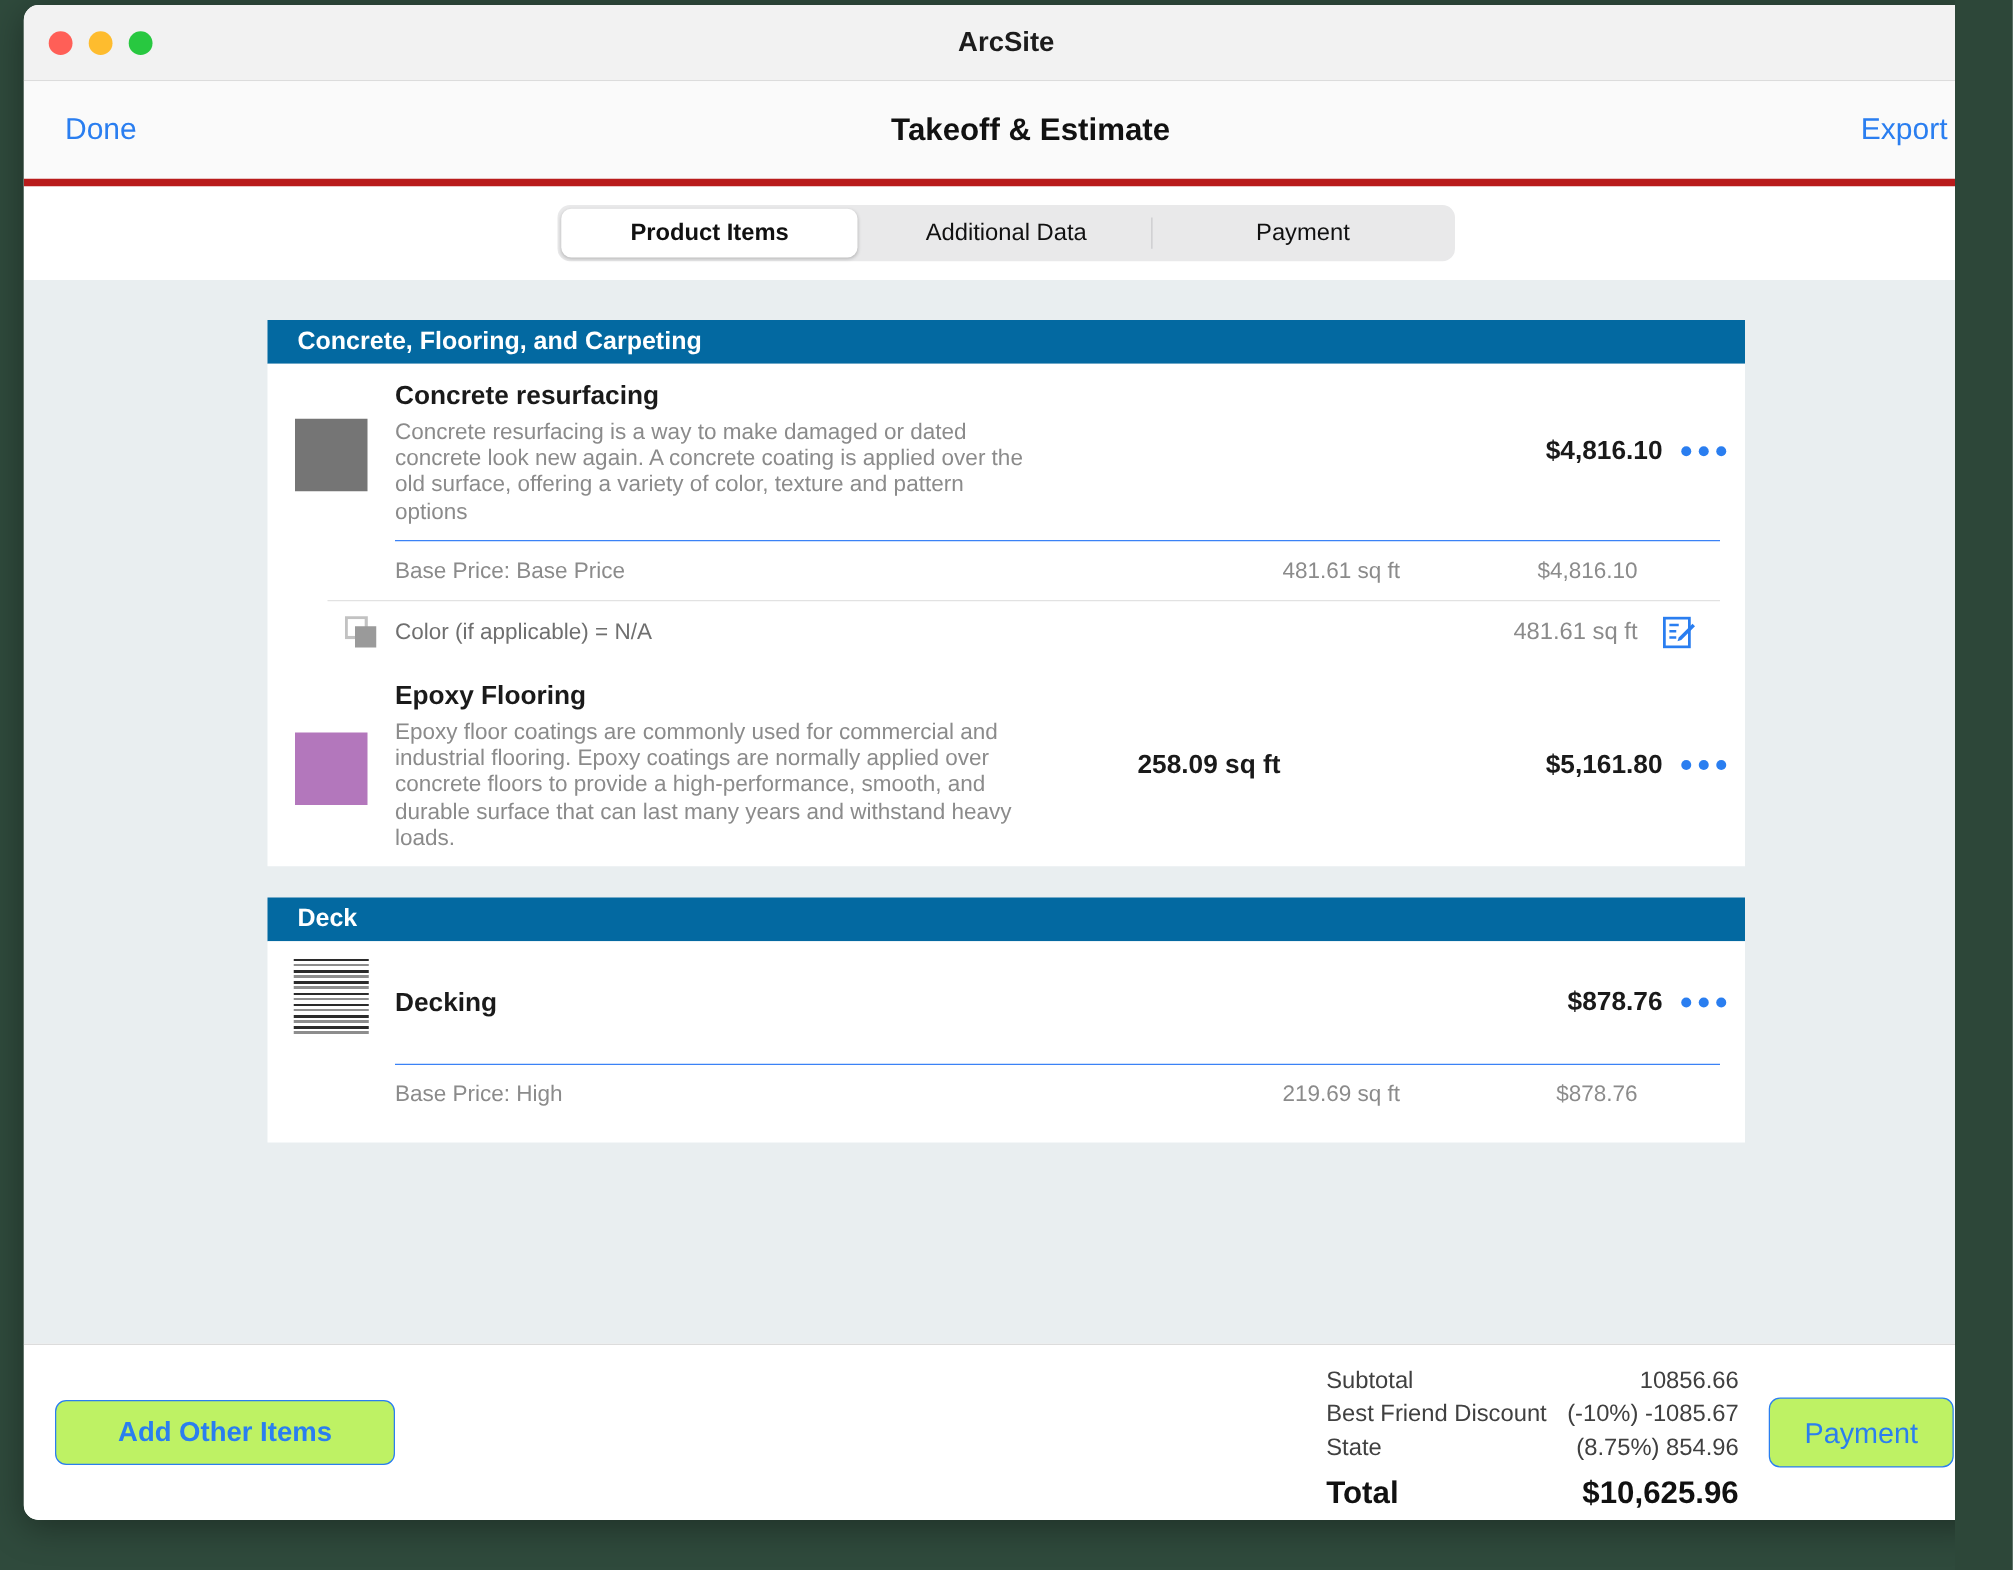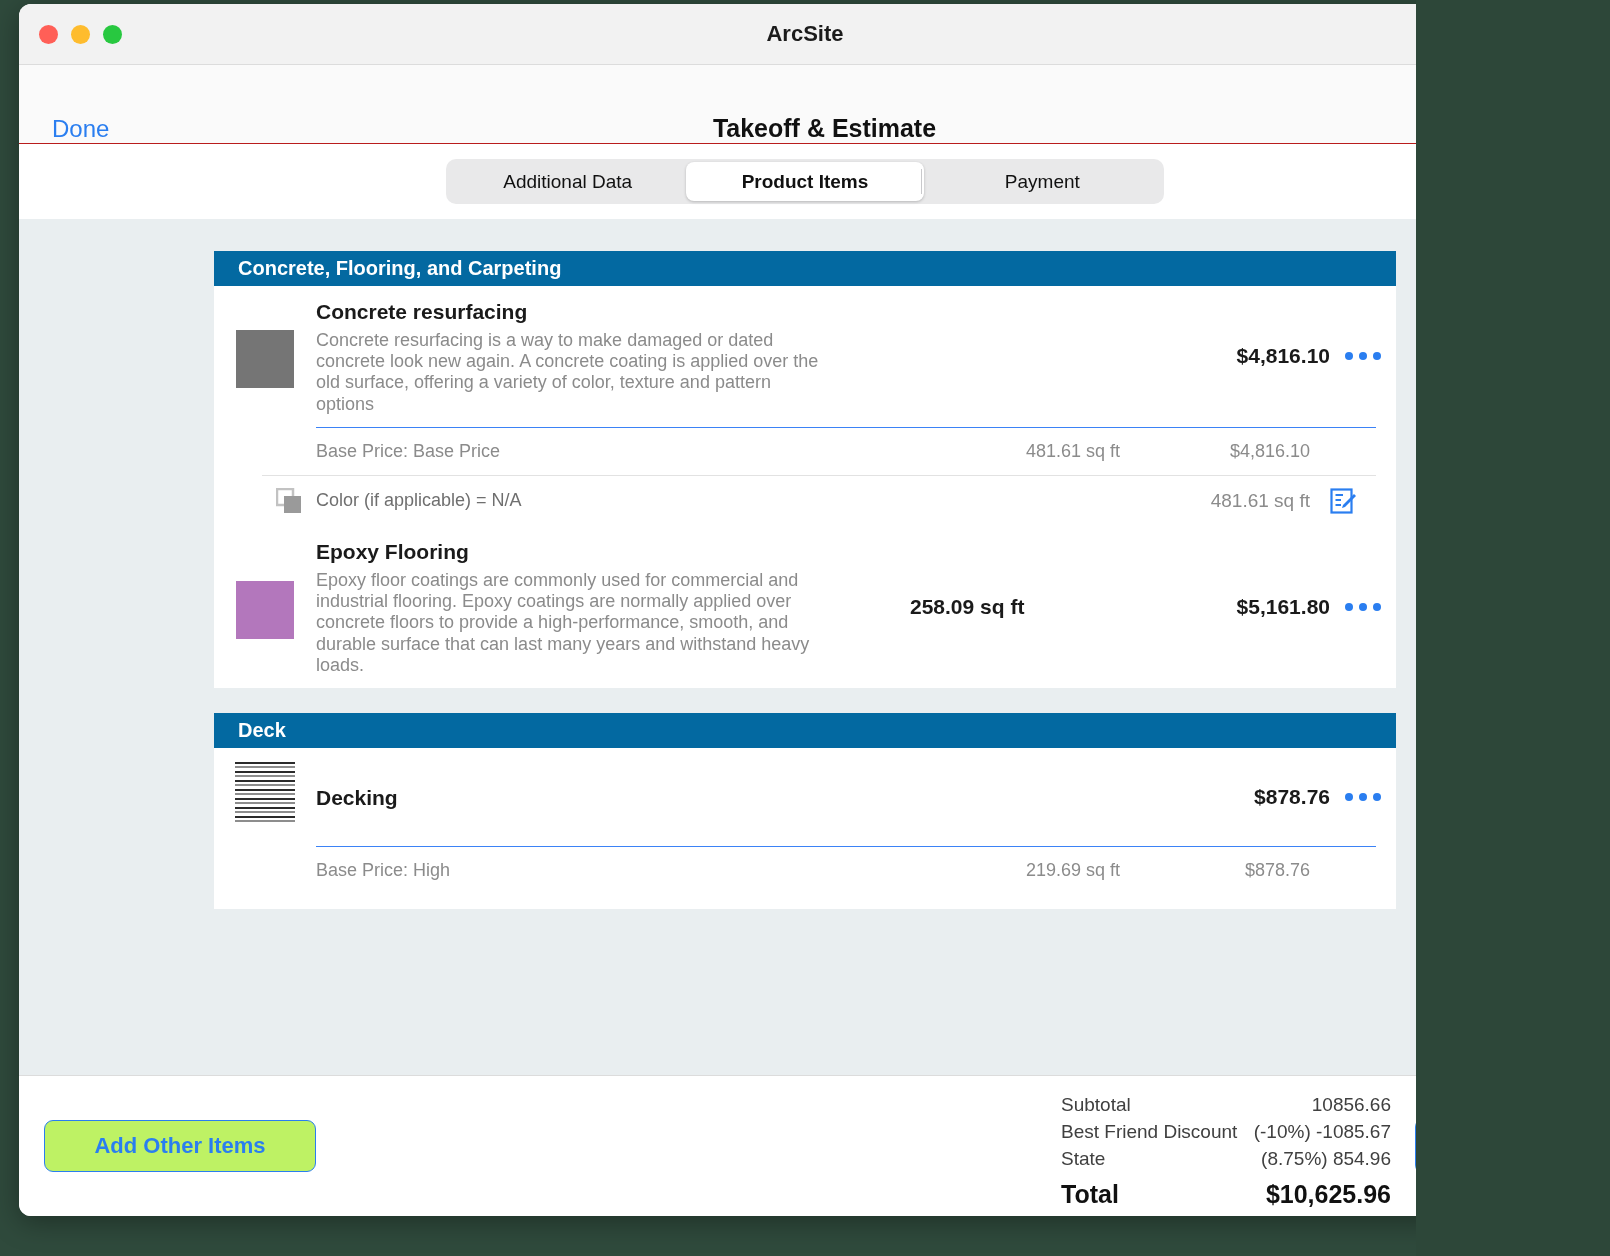--- a/index.html
+++ b/index.html
@@ -3,21 +3,21 @@
 <meta charset="utf-8">
 <style>
   html, body {
     margin: 0;
     padding: 0;
     background: #2d4739;
     font-family: "Liberation Sans", sans-serif;
   }
   #screen {
     position: relative;
-    width: 1416px;
+    width: 1564px;
     height: 1256px;
     background: #2f4a3c;
     overflow: hidden;
   }
   
   .window {
     position: absolute;
     left: 19px;
     top: 4px;
     width: 1572px;
@@ -57,23 +57,23 @@
     font-size: 22px;
     font-weight: bold;
     color: #1c1c1c;
     pointer-events: none;
   }
 
   
   .navbar {
     height: 78px;
     background: #fafafa;
-    border-bottom: 1px solid #b91c1c;
-    display: flex;
-    align-items: flex-end;
+    border-bottom: 6px solid #b91c1c;
+    display: flex;
+    align-items: center;
     position: relative;
     flex: none;
   }
   .nav-btn {
     font-size: 24px;
     color: #2a7ef0;
     background: none;
     border: none;
     padding: 0;
     cursor: pointer;
@@ -363,22 +363,22 @@
     </div>
 
     <div class="navbar">
       <button class="nav-btn nav-left">Done</button>
       <div class="nav-title">Takeoff &amp; Estimate</div>
       <button class="nav-btn nav-right">Export</button>
     </div>
 
     <div class="segbar">
       <div class="segment">
+        <div class="seg-item active">Product Items</div>
         <div class="seg-item">Additional Data</div>
-        <div class="seg-item active">Product Items</div>
         <div class="seg-div" style="left:66.2%"></div>
         <div class="seg-item">Payment</div>
       </div>
     </div>
 
     <div class="content">
       <div class="list">
 
         <div class="group">
           <div class="group-header">Concrete, Flooring, and Carpeting</div>

